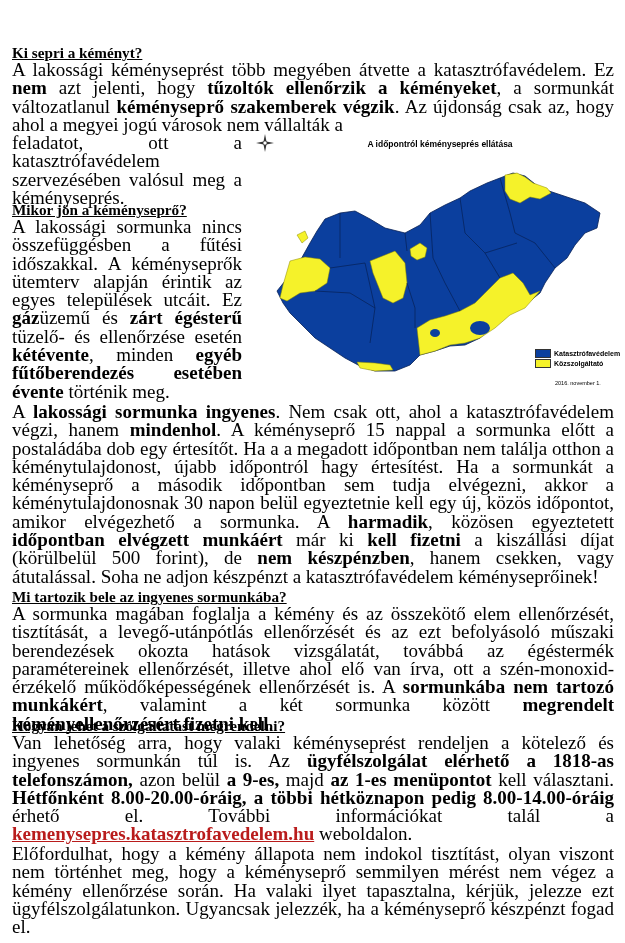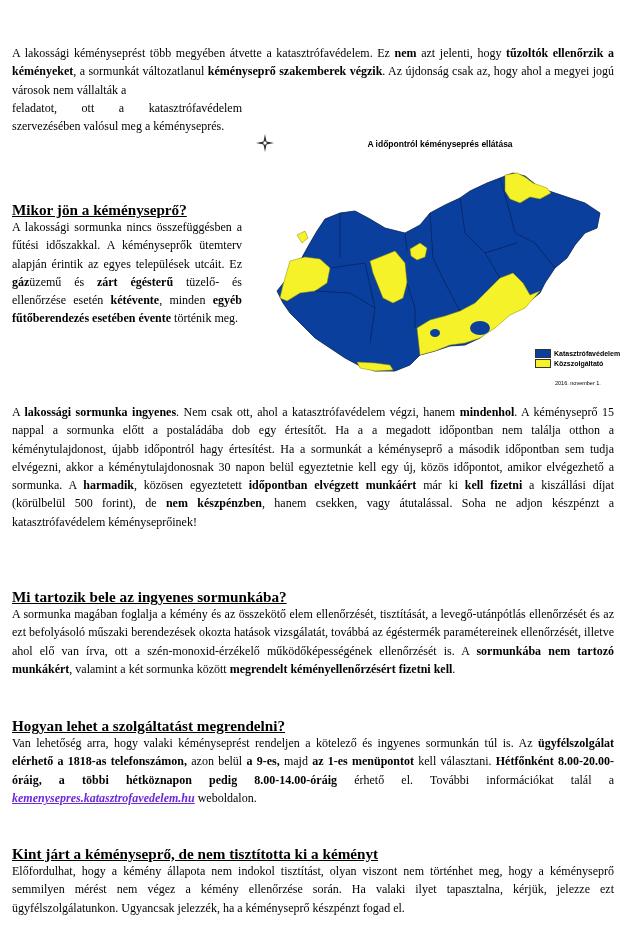--- a/index.html
+++ b/index.html
@@ -12,25 +12,25 @@
   .page { position: absolute; left: 12px; top: 0; width: 602px; }
   h1 {
     font-size: 21px; font-weight: bold; text-align: center;
     margin: 9px 0 0 0; line-height: 24px;
   }
   .sec-title {
     font-weight: bold; text-decoration: underline;
     font-size: 15.2px; line-height: 17px; margin: 0;
   }
   p {
-    margin: 0; font-size: 12px; line-height: 18.3px;
+    margin: 0; font-size: 19px; line-height: 18.3px;
     text-align: justify; hyphens: none;
   }
   b { font-weight: bold; }
-  a.link { color: #6d28d9; font-weight: bold; text-decoration: underline; font-style: italic; }
+  a.link { color: #b91c1c; font-weight: bold; text-decoration: underline; }
   .s1 { position: absolute; top: 44px; left: 0; width: 602px; }
   .s2 { position: absolute; top: 201px; left: 0; width: 602px; }
   .narrow { width: 230px; }
   .s3 { position: absolute; top: 403px; left: 0; width: 602px; }
   .s4 { position: absolute; top: 588px; left: 0; width: 602px; }
   .s5 { position: absolute; top: 717px; left: 0; width: 602px; }
   .s6 { position: absolute; top: 845px; left: 0; width: 602px; }
 
   
   .map {
@@ -55,20 +55,21 @@
     font-size: 5.5px;
   }
   .compass { position: absolute; left: 8px; top: 230px; }
 </style>
 </head>
 <body>
 
 <div class="page">
 
   <div class="s1">
+    <div class="sec-title">Ki sepri a kéményt?</div>
     <p><span>A lakossági kéményseprést több megyében átvette a katasztrófavédelem. Ez </span><b>nem</b><span> azt jelenti, hogy </span><b>tűzoltók ellenőrzik a kéményeket</b><span>, a sormunkát változatlanul </span><b>kéményseprő szakemberek végzik</b><span>. Az újdonság csak az, hogy ahol a megyei jogú városok nem vállalták a</span></p>
     <p class="narrow" style="text-align:justify;">feladatot, ott a katasztrófavédelem szervezésében valósul meg a kéményseprés.</p>
   </div>
 
   <div class="s2">
     <div class="sec-title">Mikor jön a kéményseprő?</div>
     <p class="narrow"><span>A lakossági sormunka nincs összefüggésben a fűtési időszakkal. A kéményseprők ütemterv alapján érintik az egyes települések utcáit. Ez </span><b>gáz</b><span>üzemű és </span><b>zárt égésterű</b><span> tüzelő- és ellenőrzése esetén </span><b>kétévente</b><span>, minden </span><b>egyéb fűtőberendezés esetében évente</b><span> történik meg.</span></p>
   </div>
 
   <div class="s3">
@@ -79,21 +80,20 @@
     <div class="sec-title">Mi tartozik bele az ingyenes sormunkába?</div>
     <p><span>A sormunka magában foglalja a kémény és az összekötő elem ellenőrzését, tisztítását, a levegő-utánpótlás ellenőrzését és az ezt befolyásoló műszaki berendezések okozta hatások vizsgálatát, továbbá az égéstermék paramétereinek ellenőrzését, illetve ahol elő van írva, ott a szén-monoxid-érzékelő működőképességének ellenőrzését is. A </span><b>sormunkába nem tartozó munkákért</b><span>, valamint a két sormunka között </span><b>megrendelt kéményellenőrzésért fizetni kell</b><span>.</span></p>
   </div>
 
   <div class="s5">
     <div class="sec-title">Hogyan lehet a szolgáltatást megrendelni?</div>
     <p><span>Van lehetőség arra, hogy valaki kéményseprést rendeljen a kötelező és ingyenes sormunkán túl is. Az </span><b>ügyfélszolgálat elérhető a 1818-as telefonszámon,</b><span> azon belül </span><b>a 9-es,</b><span> majd </span><b>az 1-es menüpontot</b><span> kell választani. </span><b>Hétfőnként 8.00-20.00-óráig, a többi hétköznapon pedig 8.00-14.00-óráig</b><span> érhető el. További információkat talál a </span><a class="link">kemenysepres.katasztrofavedelem.hu</a><span> weboldalon.</span></p>
   </div>
 
   <div class="s6">
-    <div class="sec-title">Kint járt a kéményseprő, de nem tisztította ki a kéményt</div>
     <p>Előfordulhat, hogy a kémény állapota nem indokol tisztítást, olyan viszont nem történhet meg, hogy a kéményseprő semmilyen mérést nem végez a kémény ellenőrzése során. Ha valaki ilyet tapasztalna, kérjük, jelezze ezt ügyfélszolgálatunkon. Ugyancsak jelezzék, ha a kéményseprő készpénzt fogad el.</p>
   </div>
 </div>
 
 <div class="map">
   <div class="map-title">A időpontról kéményseprés ellátása</div>
   <svg width="370" height="258" viewBox="0 0 370 258">
 
     <path fill="#0b3f9e" stroke="#061f55" stroke-width="0.8" d="M22,158 L30,148 L35,138 L45,128 L55,110 L62,98 L70,86 L85,80 L100,78 L115,86 L130,95 L150,100 L165,92 L175,80
          L190,72 L205,65 L215,58 L232,50 L245,45 L258,40 L270,43 L285,55 L300,60 L315,65 L330,70 L345,80 L342,95 L330,100

